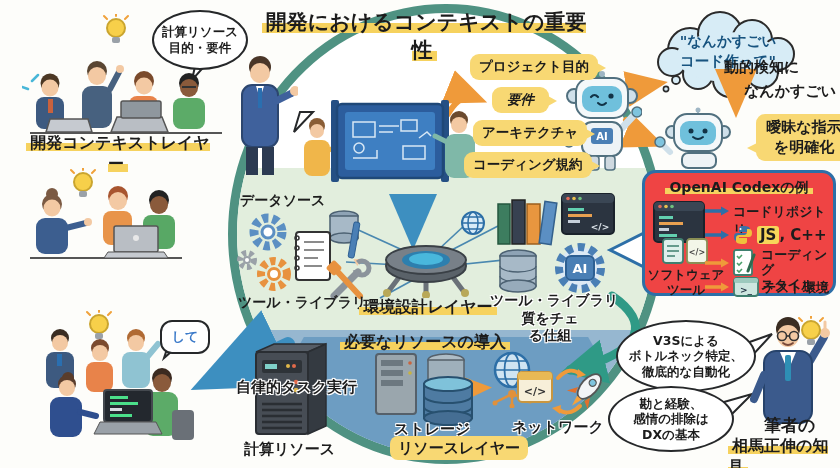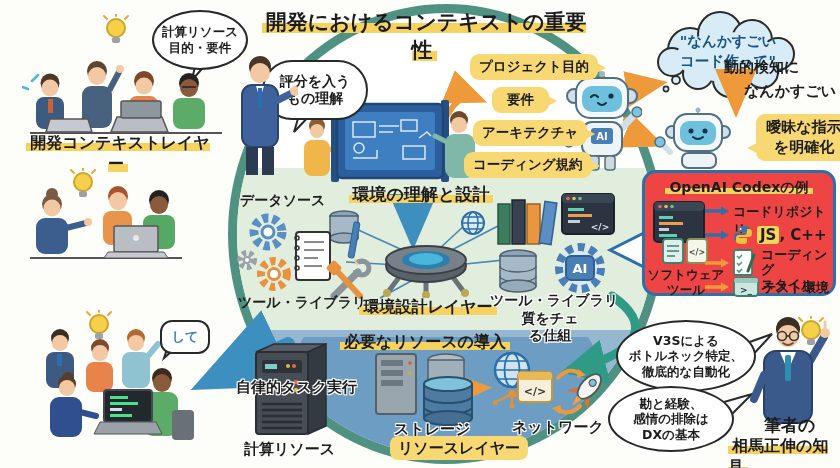--- a/index.html
+++ b/index.html
@@ -202,22 +202,20 @@
     <circle cx="40" cy="12" r="11" fill="#4a3628"></circle>
       <circle cx="40" cy="18" r="10" fill="#f3c9a3"></circle>
     <rect x="22" y="30" width="36" height="62" rx="10" fill="#3f619c" stroke="#2c466f" stroke-width="2"></rect>
     <polygon points="36,31 44,31 40,44" fill="#fff"></polygon>
       <rect x="38" y="33" width="4" height="20" fill="#2a6fb0"></rect>
     <line x1="56" y1="46" x2="72" y2="38" stroke="#3f619c" stroke-width="7" stroke-linecap="round"></line>
     <circle cx="75" cy="36" r="5" fill="#f3c9a3"></circle>
     <rect x="26" y="92" width="12" height="28" fill="#2c3a52"></rect>
       <rect x="42" y="92" width="12" height="28" fill="#2c3a52"></rect>
   </svg>
-  <div class="bubble abs" style="left:262px;top:60px;width:102px;height:56px;font-size:14px;">評分を入う
-もの理解</div>
 
   <svg class="abs z3" width="185" height="96" viewBox="0 0 185 96" style="left:295px;top:96px;">
     <circle cx="22" cy="30" r="8" fill="#8a5d35"></circle>
       <circle cx="22" cy="35" r="7" fill="#f3c9a3"></circle>
     <rect x="9" y="44" width="26" height="36" rx="8" fill="#f0b64a"></rect>
     <line x1="34" y1="54" x2="48" y2="48" stroke="#f0b64a" stroke-width="5" stroke-linecap="round"></line>
     <rect x="36" y="4" width="8" height="82" rx="2" fill="#244f84"></rect>
     <rect x="146" y="4" width="8" height="82" rx="2" fill="#244f84"></rect>
     <rect x="42" y="8" width="106" height="74" rx="5" fill="#2c5d9d" stroke="#1f4878" stroke-width="2.5"></rect>
     <rect x="50" y="16" width="90" height="58" rx="3" fill="#3e7fc2"></rect>
@@ -230,21 +228,21 @@
         <rect x="108" y="50" width="22" height="13"></rect>
       <path d="M124,42 l8,-6 l4,4"></path>
     </g>
     <circle cx="164" cy="24" r="9" fill="#6b4a2e"></circle>
       <circle cx="164" cy="29" r="8" fill="#f3c9a3"></circle>
     <rect x="150" y="38" width="30" height="44" rx="9" fill="#7fb8a8"></rect>
     <line x1="152" y1="46" x2="140" y2="40" stroke="#7fb8a8" stroke-width="5" stroke-linecap="round"></line>
   </svg>
 
   <div class="pill" style="left:470px;top:54px;">プロジェクト目的</div>
-  <div class="pill" style="left:492px;top:87px;padding:4px 15px;">要件</div>
+  <div class="pill" style="left:492px;top:87px;padding:4px 15px;font-style:italic;">要件</div>
   <div class="pill" style="left:473px;top:120px;">アーキテクチャ</div>
   <div class="pill" style="left:464px;top:152px;">コーディング規約</div>
 
   <svg class="abs z3" width="80" height="105" viewBox="0 0 80 105" style="left:562px;top:70px;">
     <circle cx="40" cy="4" r="3" fill="#9fb6c4"></circle>
       <line x1="40" y1="6" x2="40" y2="10" stroke="#9fb6c4" stroke-width="2"></line>
     <circle cx="12" cy="26" r="7" fill="#cfe0ea" stroke="#51707f" stroke-width="2"></circle>
     <circle cx="68" cy="26" r="7" fill="#cfe0ea" stroke="#51707f" stroke-width="2"></circle>
     <rect x="14" y="8" width="52" height="40" rx="14" fill="#f4f8fa" stroke="#51707f" stroke-width="2"></rect>
     <rect x="20" y="16" width="40" height="26" rx="10" fill="#6fc0dc"></rect>
@@ -338,23 +336,20 @@
     <div class="abs pre b" style="left:116px;top:75px;font-size:13px;line-height:1.15;">コーディング
 スタイル</div>
     <svg class="abs" width="26" height="20" viewBox="0 0 26 20" style="left:88px;top:104px;">
       <rect x="1" y="1" width="24" height="18" rx="3" fill="#cde6df" stroke="#3f7f6f" stroke-width="1.8"></rect>
       <rect x="1" y="1" width="24" height="5" rx="2" fill="#9cc9bd"></rect>
       <text x="13" y="16" text-anchor="middle" font-size="9" font-weight="bold" fill="#234">&gt;_</text>
     </svg>
     <div class="abs b" style="left:118px;top:106px;font-size:13px;">テスト環境</div>
   </div>
 
-  <div class="lbl ctr" style="left:336px;top:183px;width:170px;z-index:5;">
-    <span class="xb hl" style="font-size:17px;">環境の理解と設計</span>
-  </div>
   <div class="lbl b" style="left:240px;top:192px;font-size:14px;">データソース</div>
 
   <svg class="abs z3" width="140" height="100" viewBox="0 0 140 100" style="left:234px;top:204px;">
     <circle cx="34" cy="28" r="14" fill="none" stroke="#5b8fc3" stroke-width="9" stroke-dasharray="6 4"></circle>
     <circle cx="34" cy="28" r="6" fill="#fff" stroke="#5b8fc3" stroke-width="3"></circle>
     <circle cx="13" cy="56" r="7" fill="none" stroke="#9aa1a8" stroke-width="6" stroke-dasharray="4 3"></circle>
     <circle cx="13" cy="56" r="3" fill="#fff" stroke="#9aa1a8" stroke-width="2"></circle>
     <circle cx="40" cy="70" r="13" fill="none" stroke="#e8923f" stroke-width="8" stroke-dasharray="5.5 4"></circle>
     <circle cx="40" cy="70" r="5.5" fill="#fff" stroke="#e8923f" stroke-width="3"></circle>
     <ellipse cx="110" cy="12" rx="14" ry="5" fill="#8ea3b5" stroke="#4c6172" stroke-width="1.5"></ellipse>

